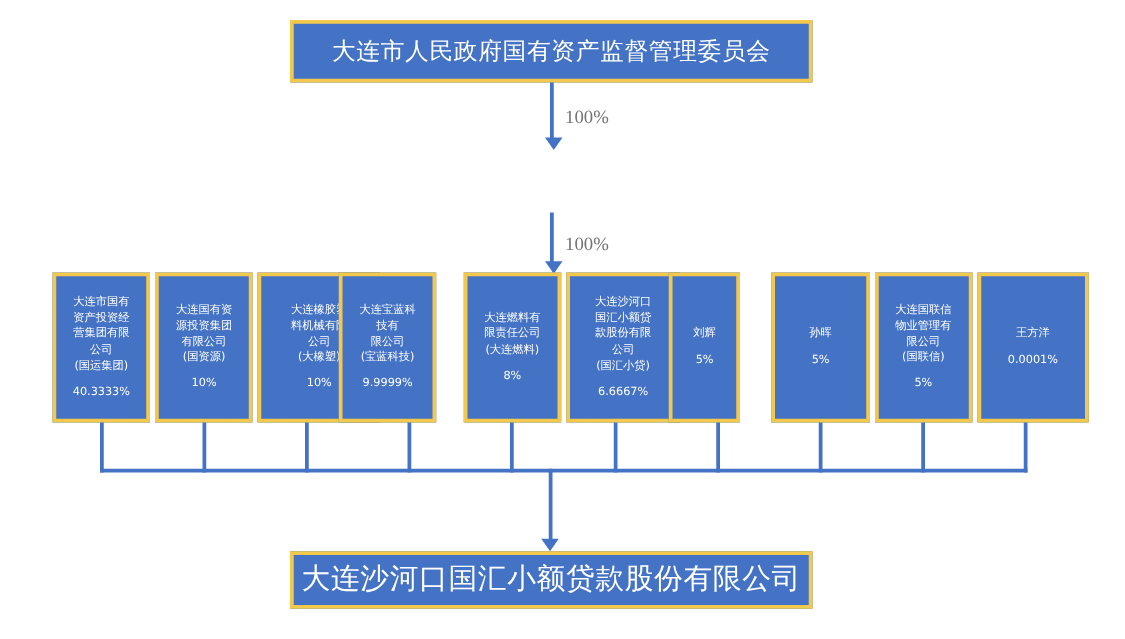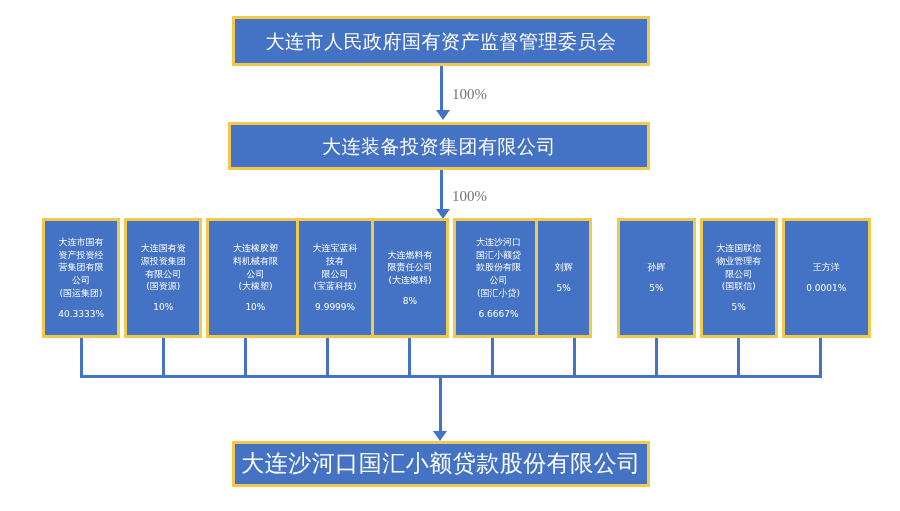--- a/index.html
+++ b/index.html
@@ -132,23 +132,20 @@
 <div id="chart-root">
 
   <div class="node node-top">
     <span>大连市人民政府国有资产监督管理委员会</span>
   </div>
 
   <div class="vline" style="left:440px; top:66px; height:46px;"></div>
   <div class="arrow-head" style="left:436px; top:110px;"></div>
   <div class="pct-label" style="left:452px; top:86px;">100%</div>
 
-  <div class="node node-mid">
-    <span>大连装备投资集团有限公司</span>
-  </div>
 
   <div class="vline" style="left:440px; top:170px; height:42px;"></div>
   <div class="arrow-head" style="left:436px; top:209px;"></div>
   <div class="pct-label" style="left:452px; top:188px;">100%</div>
 
   <div id="shareholder-row">
       <div class="share-node" style="left: 0px; width: 78.2px;">
         <div class="share-name">大连市国有
 资产投资经
 营集团有限
@@ -163,21 +160,21 @@
 (国资源)</div>
         <div class="share-pct">10%</div>
       </div>
       <div class="share-node" style="left: 164.4px; width: 98px;">
         <div class="share-name">大连橡胶塑
 料机械有限
 公司
 (大橡塑)</div>
         <div class="share-pct">10%</div>
       </div>
-      <div class="share-node" style="left: 254px; width: 78.2px;">
+      <div class="share-node" style="left: 229px; width: 78.2px;">
         <div class="share-name">大连宝蓝科
 技有
 限公司
 (宝蓝科技)</div>
         <div class="share-pct">9.9999%</div>
       </div>
       <div class="share-node" style="left: 328.8px; width: 78.2px;">
         <div class="share-name">大连燃料有
 限责任公司
 (大连燃料)</div>

